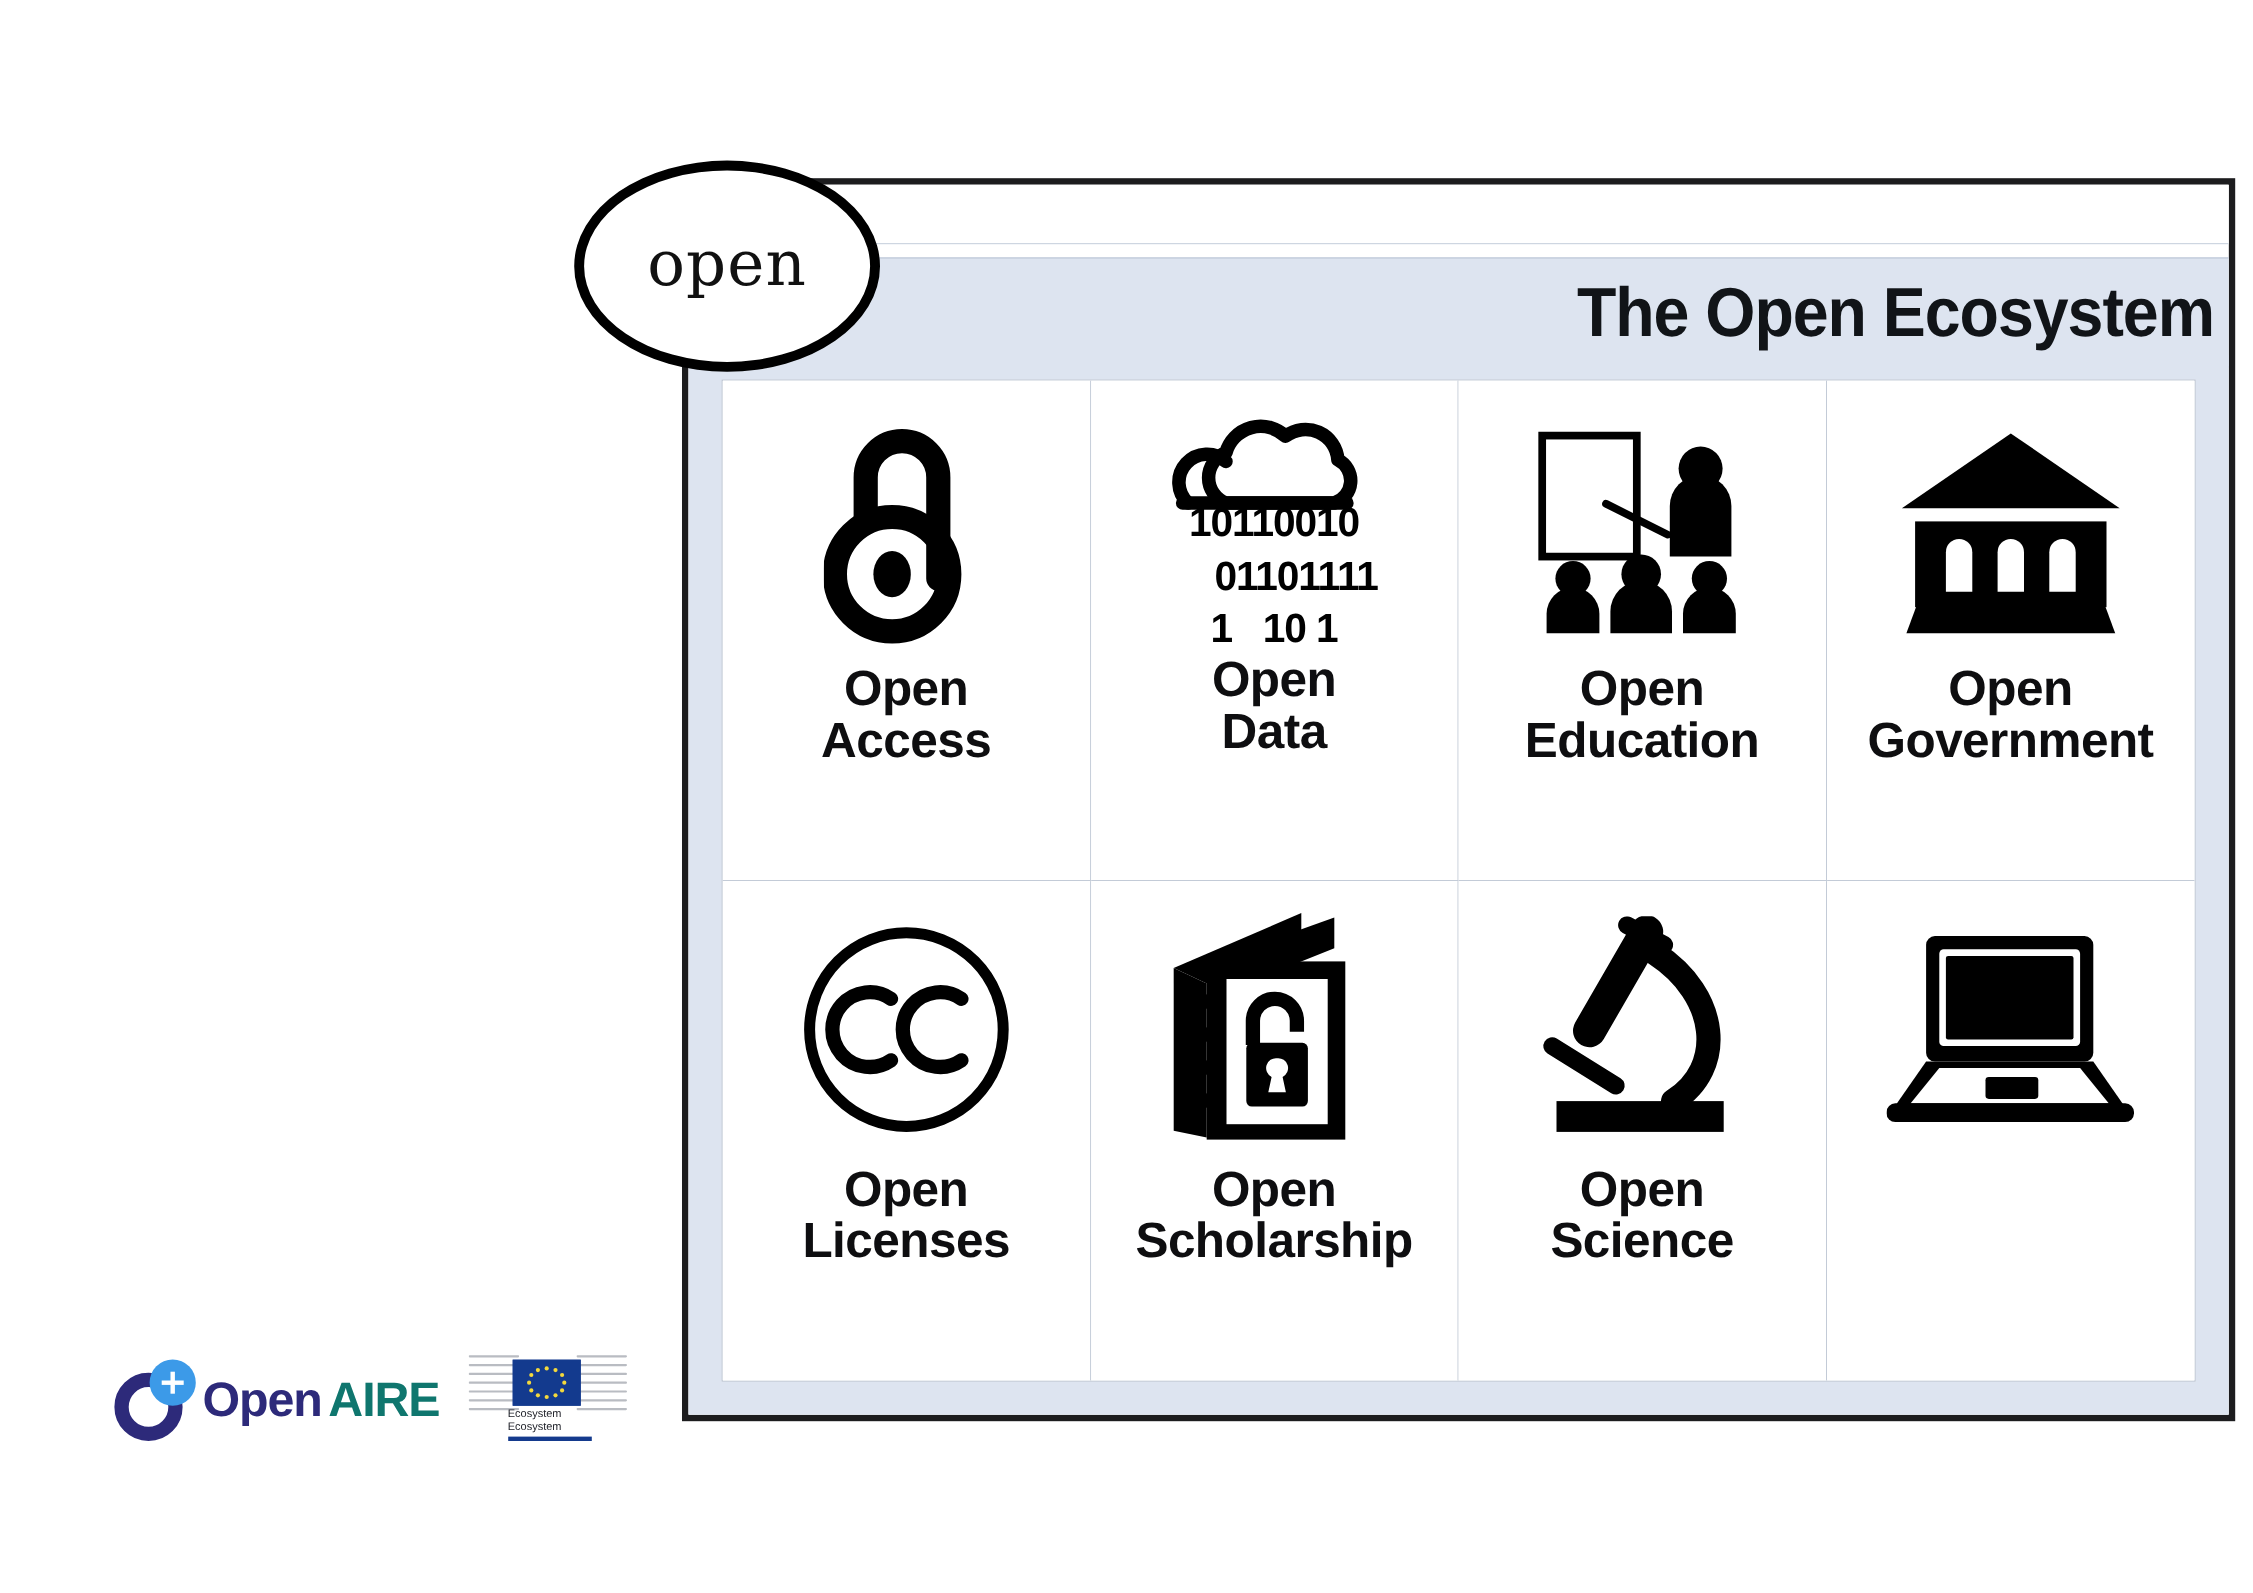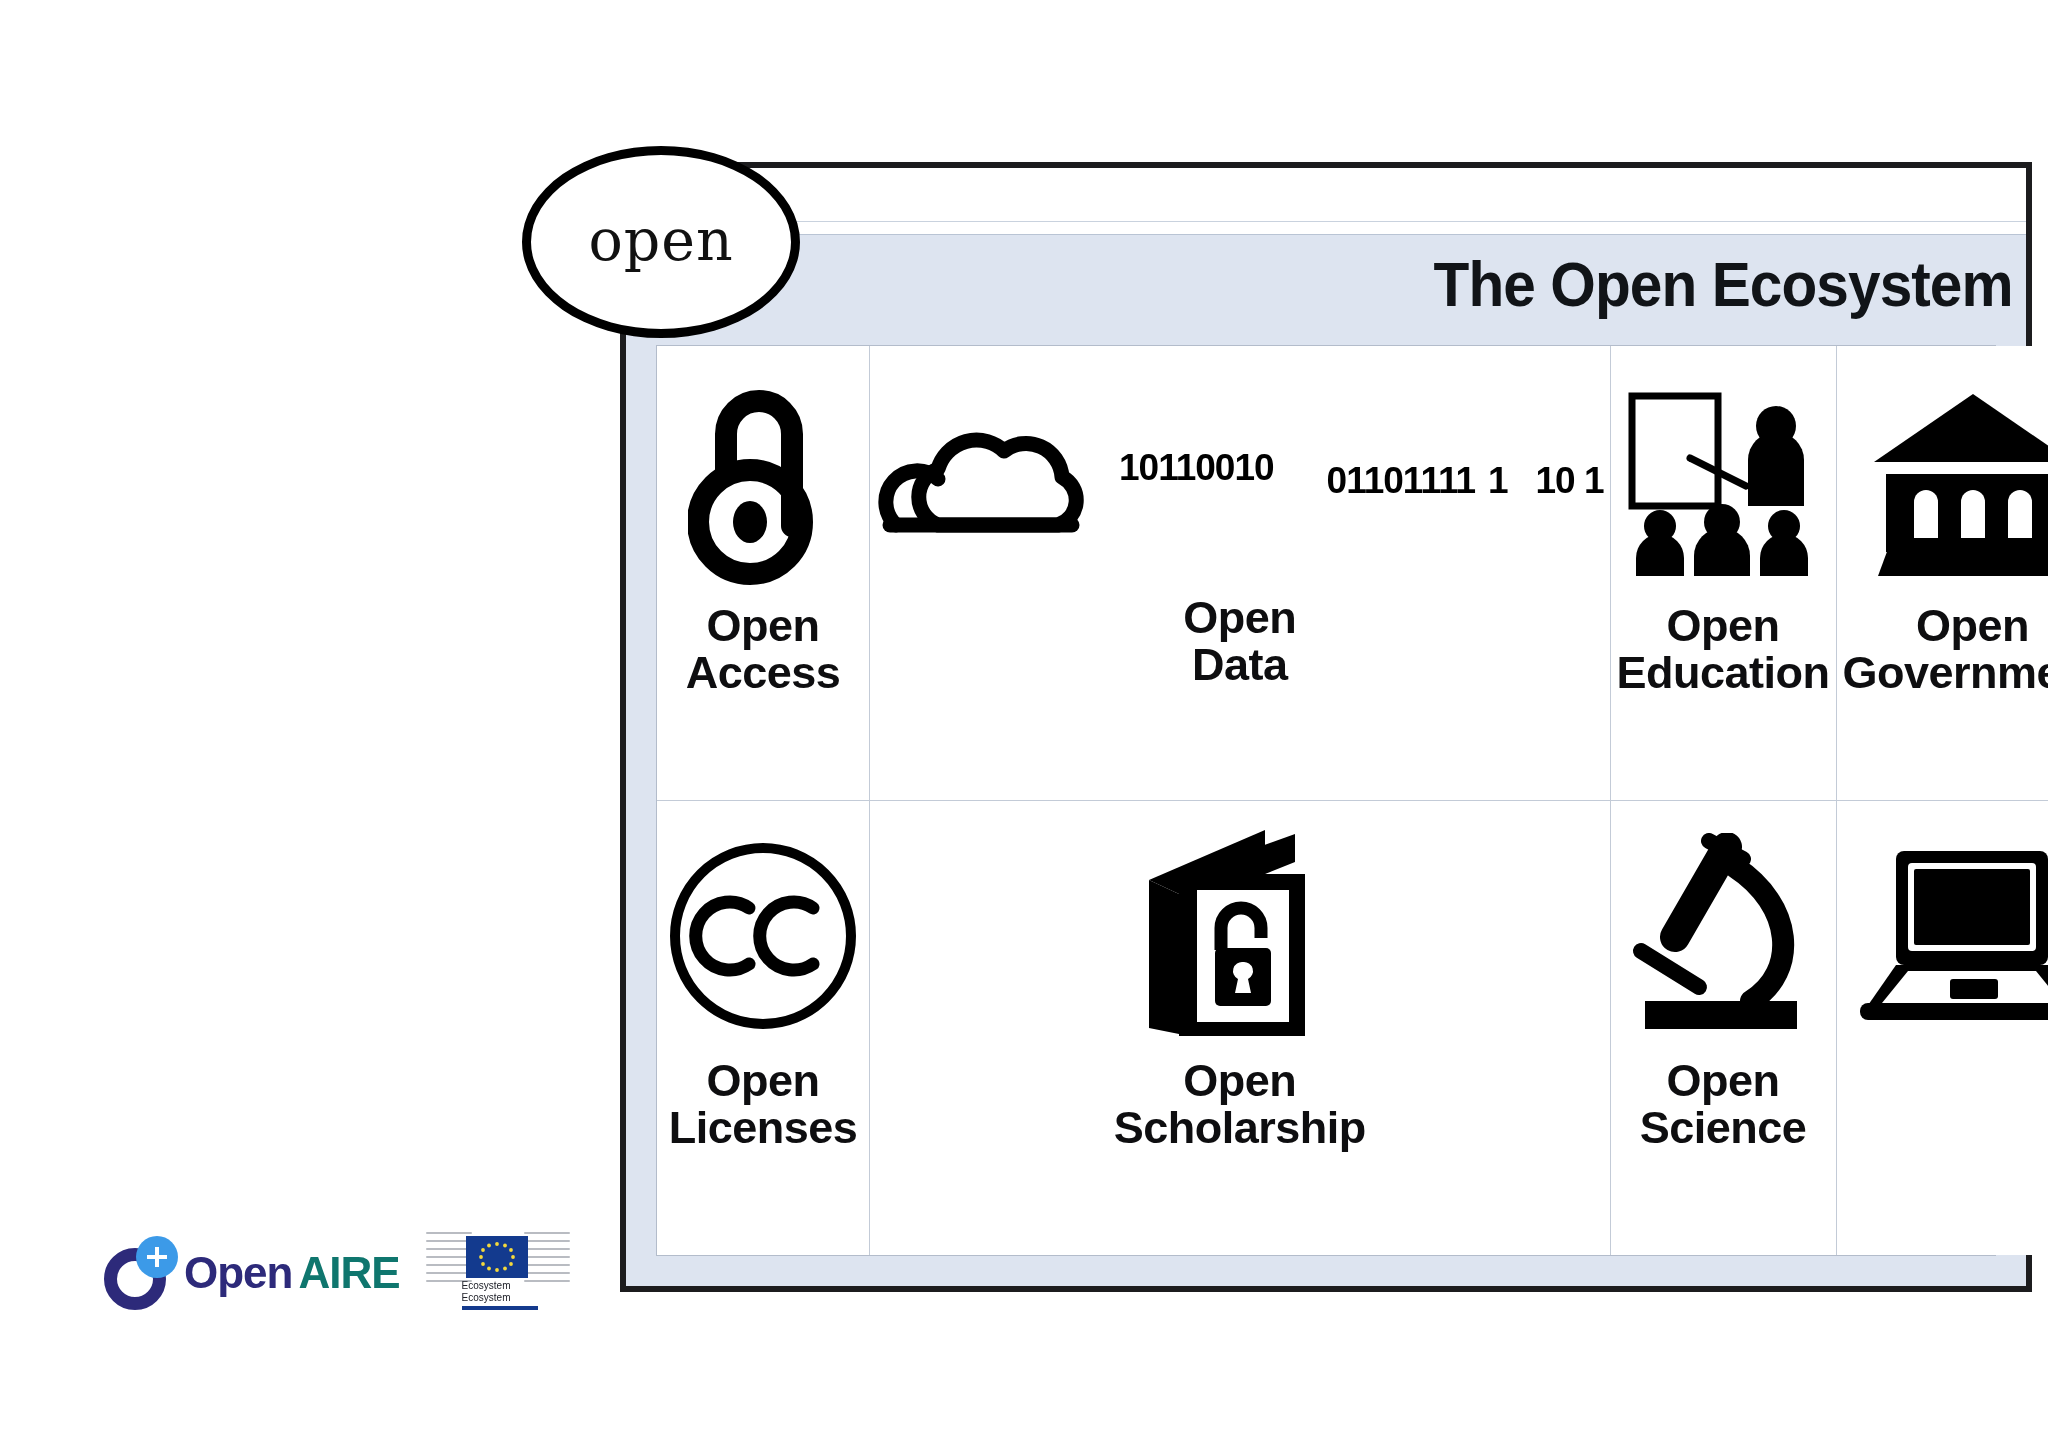--- a/index.html
+++ b/index.html
@@ -213,21 +213,21 @@
               <path d="M38 96 L38 58 A33 33 0 0 1 104 58 L104 150" fill="none" stroke="#000" stroke-width="22" stroke-linecap="round"></path>
               <circle cx="62" cy="146" r="52" fill="none" stroke="#000" stroke-width="22"></circle>
               <ellipse cx="62" cy="146" rx="17" ry="21" fill="#000"></ellipse>
             </svg>
           </div>
           <div class="cell-label">Open
 Access</div>
         </div>
 
         <div class="cell">
-          <div class="icon-box" style="height:218px;justify-content:flex-start;gap:13px;">
+          <div class="icon-box" style="flex-direction:column;height:218px;justify-content:flex-start;gap:13px;">
             <svg width="230" height="120" viewBox="0 0 230 120" aria-hidden="true">
               <path d="M62 104 A30 30 0 0 1 62 48 A40 40 0 0 1 128 30 A36 36 0 0 1 186 56
                        A26 26 0 0 1 182 104 Z" fill="none" stroke="#000" stroke-width="15" stroke-linejoin="round"></path>
               <path d="M20 104 A24 24 0 0 1 62 58" fill="none" stroke="#000" stroke-width="15" stroke-linecap="round"></path>
               <line x1="14" y1="104" x2="196" y2="104" stroke="#000" stroke-width="15" stroke-linecap="round"></line>
             </svg>
             <div class="binary-stack">10110010</div>
             <div class="binary-stack" style="margin-top:0;margin-left:40px;">01101111</div>
             <div class="binary-stack" style="margin-top:0;">1   10 1</div>
           </div>

